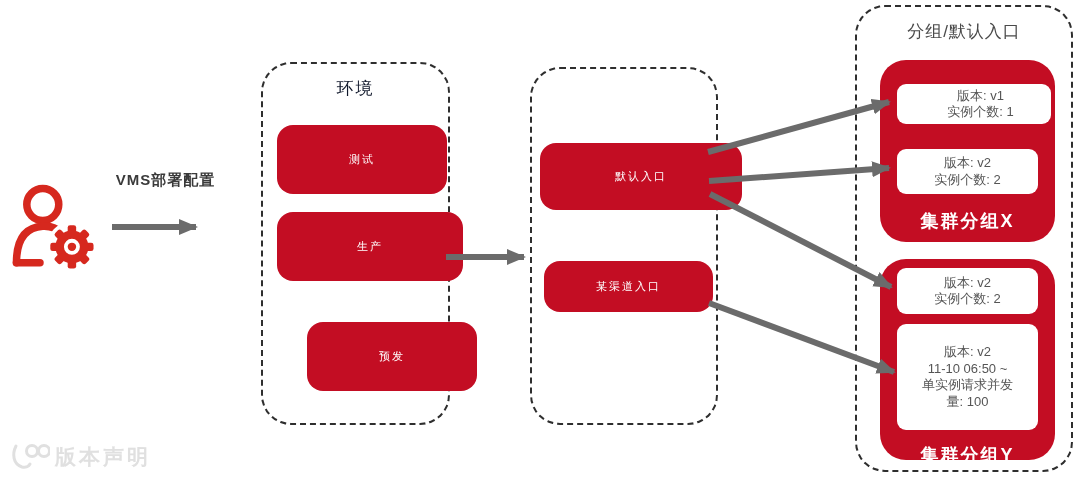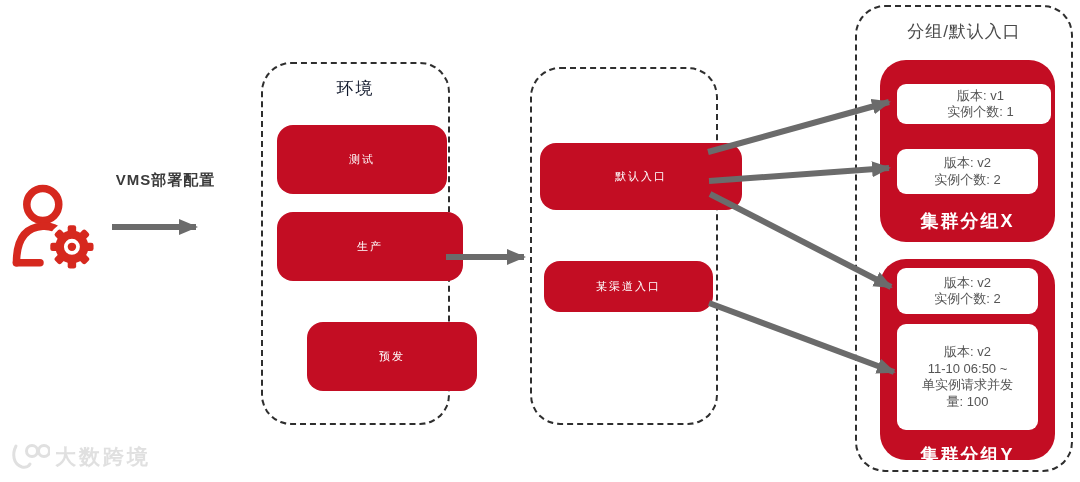--- a/index.html
+++ b/index.html
@@ -123,16 +123,16 @@
   </svg>
 
   <div class="watermark">
     <svg width="42" height="34" viewBox="0 0 42 34">
       <g fill="none" stroke="#e0e0e0" stroke-width="3" stroke-linecap="round">
         <path d="M8,6 C4,14 5,24 14,27 C18,28 21,26 22,24"></path>
         <circle cx="24" cy="11" r="5.5"></circle>
         <circle cx="36" cy="11" r="5.5"></circle>
       </g>
     </svg>
-    <span>大数跨境</span>
+    <span>版本声明</span>
   </div>
 
 </div>
 
 </body></html>

